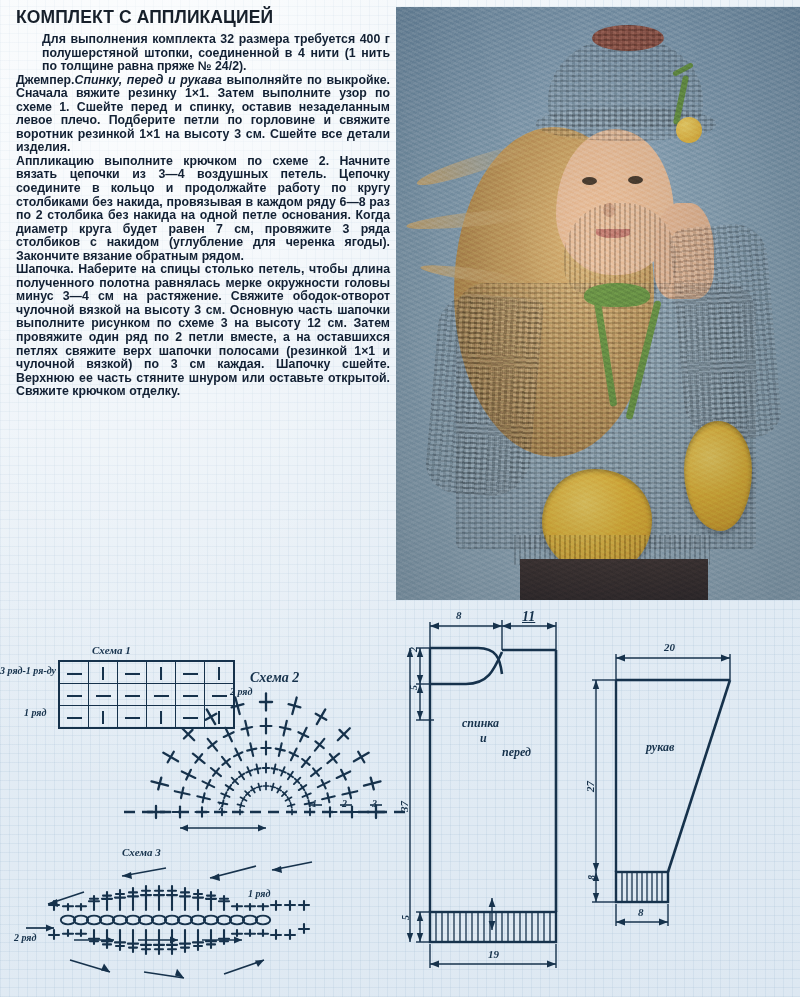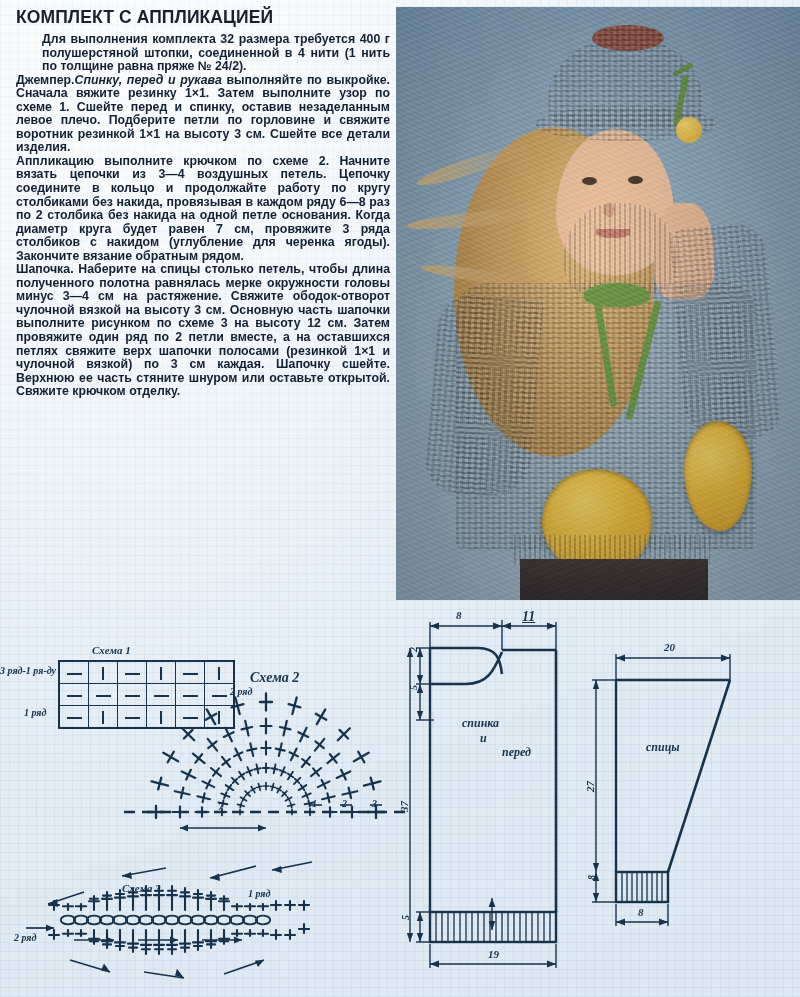--- a/index.html
+++ b/index.html
@@ -349,21 +349,21 @@
       <line x1="218" y1="133" x2="230" y2="133" stroke="#16324c" stroke-width="1.6"></line>
       <line x1="248" y1="133" x2="260" y2="133" stroke="#16324c" stroke-width="1.6"></line>
     </svg>
     <div class="dlabel" style="left:96px;top:128px;font-size:11px;">7</div>
     <div class="dlabel" style="left:190px;top:126px;font-size:10px;">1</div>
     <div class="dlabel" style="left:220px;top:126px;font-size:10px;">2</div>
     <div class="dlabel" style="left:250px;top:126px;font-size:10px;">3</div>
   </div>
 
   <div class="svgblock" style="left:26px;top:848px;">
-    <div class="dlabel" style="left:96px;top:-2px;font-size:11px;margin-top:36px;">Схема 3</div>
+    <div class="dlabel" style="left:96px;top:-2px;font-size:11px;">Схема 3</div>
     <svg width="300" height="130" viewBox="0 0 300 130">
       <g id="s3row1" stroke="#16324c" stroke-width="2.1" stroke-linecap="round">
           <line x1="42" y1="56" x2="42" y2="62"></line>
           <line x1="37" y1="58.28" x2="47" y2="58.28"></line>
           <line x1="55" y1="56" x2="55" y2="62"></line>
           <line x1="50" y1="58.28" x2="60" y2="58.28"></line>
           <line x1="68" y1="48" x2="68" y2="62"></line>
           <line x1="63" y1="53.32" x2="73" y2="53.32"></line>
           <line x1="64" y1="50.8" x2="72" y2="50.8"></line>
           <line x1="81" y1="44" x2="81" y2="62"></line>
@@ -653,16 +653,16 @@
         <line x1="30" y1="264" x2="30" y2="286"></line>
         <line x1="82" y1="264" x2="82" y2="286"></line>
       </g>
       <path d="M30,282 l9,-3.6 l0,7.2 z" class="inkf"></path>
         <path d="M82,282 l-9,-3.6 l0,7.2 z" class="inkf"></path>
     </svg>
     <div class="dlabel" style="left:78px;top:1px;font-size:11px;">20</div>
     <div class="dlabel" style="left:-2px;top:152px;font-size:11px;transform:rotate(-90deg);transform-origin:left top;">27</div>
     <div class="dlabel" style="left:0px;top:240px;font-size:10px;transform:rotate(-90deg);transform-origin:left top;">8</div>
     <div class="dlabel" style="left:52px;top:266px;font-size:11px;">8</div>
-    <div class="dlabel" style="left:60px;top:100px;font-size:12px;">спицы</div>
+    <div class="dlabel" style="left:60px;top:100px;font-size:12px;">рукав</div>
   </div>
 
 </div>
 
 </body></html>

